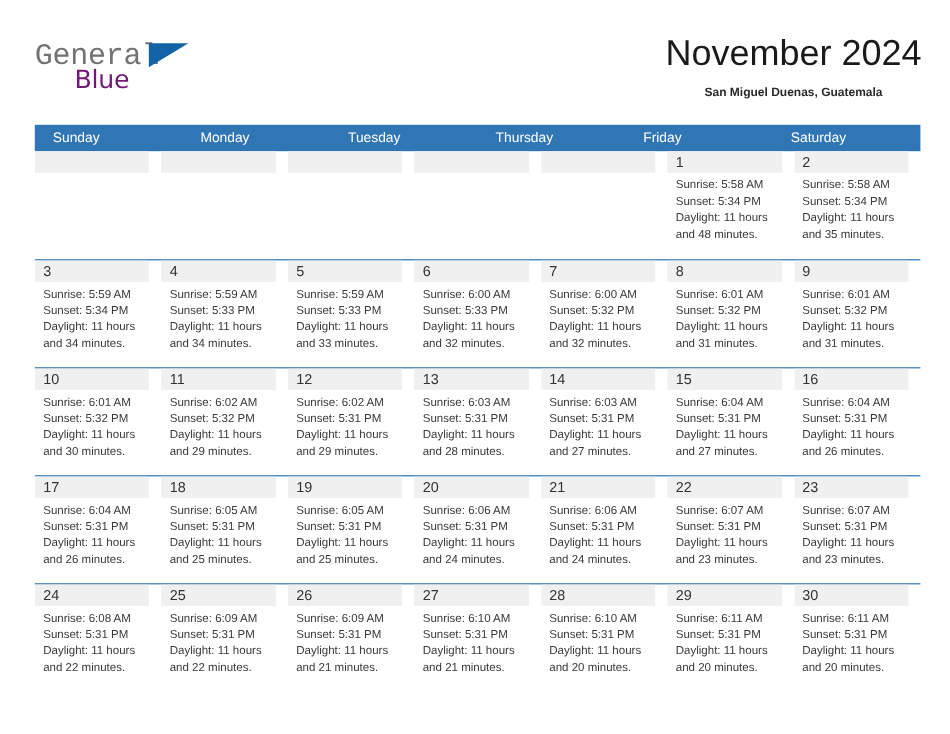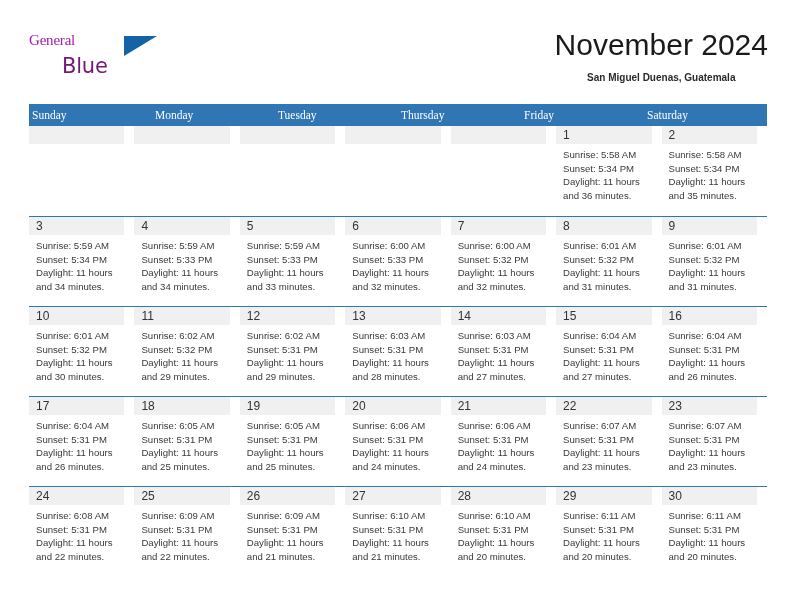--- a/index.html
+++ b/index.html
@@ -35,24 +35,24 @@
     position: absolute;
     left: 0;
     top: 4px;
     width: 135px;
     height: 54px;
   }
   .brand-general {
     position: absolute;
     left: 0;
     top: 0;
-    font-size: 15px;
+    font-size: 25px;
     letter-spacing: -0.2px;
-    color: #a21caf;
-    font-family: Liberation Serif, serif;
+    color: #737373;
+    font-family: Liberation Mono, monospace;
     font-weight: 400;
   }
   .brand-blue {
     position: absolute;
     left: 33px;
     top: 22px;
     font-size: 21px;
     letter-spacing: -0.2px;
     color: #701a75;
     font-family: "DejaVu Sans", sans-serif;
@@ -105,22 +105,23 @@
     background: #3075b4;
     height: 22px;
   }
   .weekday {
     flex: 1 1 0;
     color: #ffffff;
     font-size: 11.5px;
     line-height: 22px;
     padding-left: 3px;
     box-sizing: border-box;
-    font-family: Liberation Serif, serif;
+    font-family: Liberation Sans, sans-serif;
     white-space: nowrap;
+    margin-left: 12px;
   }
 
   .week-row {
     display: flex;
     height: 90px;
     border-top: 1px solid #3075b4;
     box-sizing: border-box;
   }
   .week-row.first {
     border-top: none;
@@ -224,21 +225,21 @@
             </div>
           </div>
           <div class="day-cell">
             <div class="day-number-band">
               <span class="day-number">1</span>
             </div>
             <div class="day-info">
               <div>Sunrise: 5:58 AM</div>
               <div>Sunset: 5:34 PM</div>
               <div>Daylight: 11 hours</div>
-              <div>and 36 minutes.</div>
+              <div>and 48 minutes.</div>
             </div>
           </div>
           <div class="day-cell">
             <div class="day-number-band">
               <span class="day-number">2</span>
             </div>
             <div class="day-info">
               <div>Sunrise: 5:58 AM</div>
               <div>Sunset: 5:34 PM</div>
               <div>Daylight: 11 hours</div>

